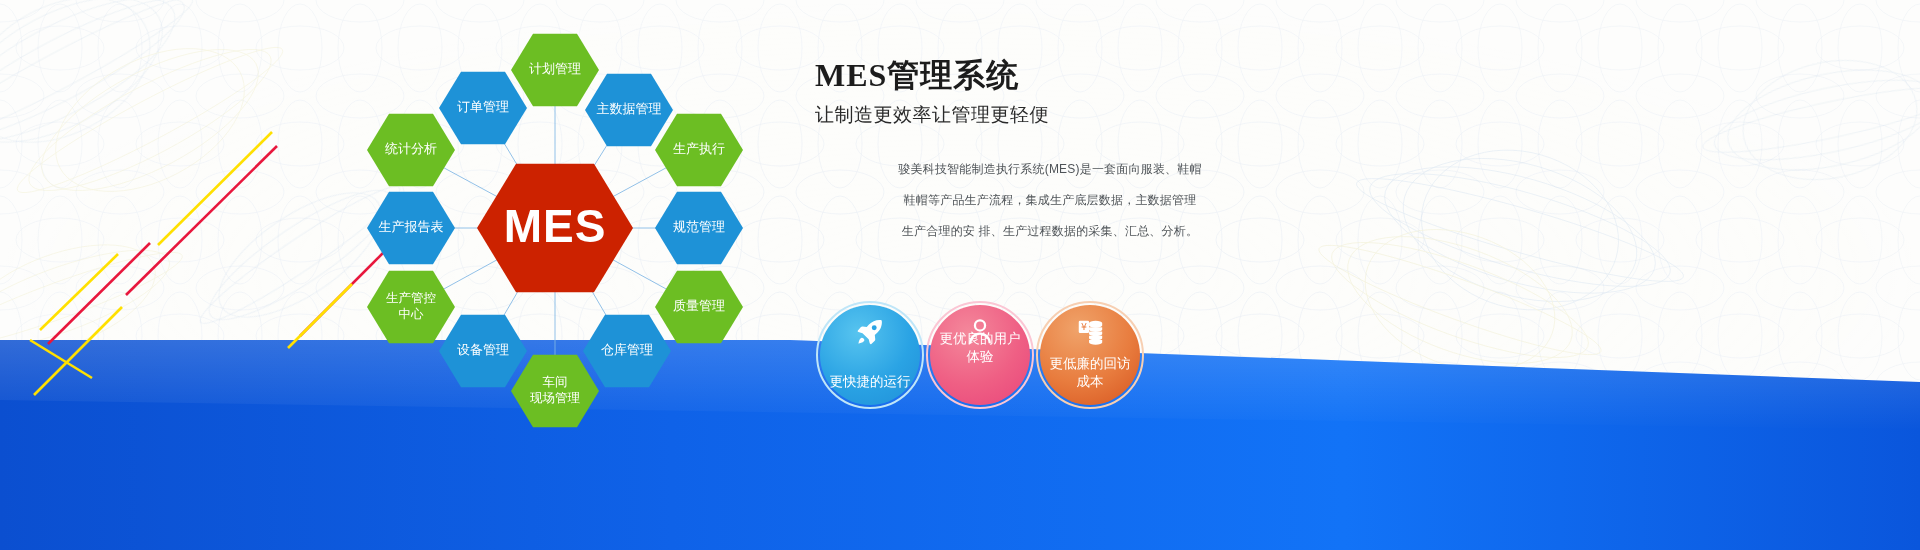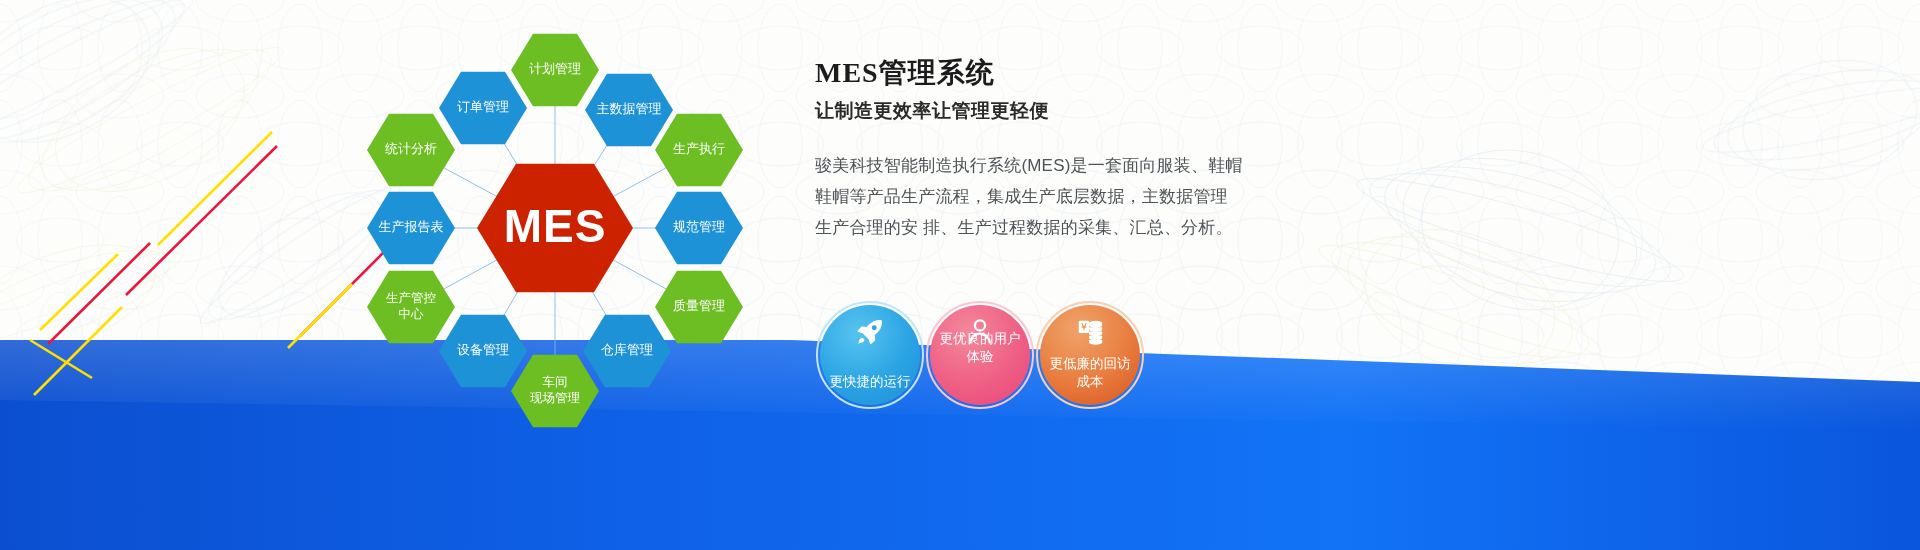--- a/index.html
+++ b/index.html
@@ -21,23 +21,23 @@
 
   
   .hex-cluster{position:absolute;left:330px;top:10px;width:470px;height:440px;}
   .hex-cluster svg{display:block;width:470px;height:440px;}
   .hex-label{font-family:"Liberation Sans","DejaVu Sans",sans-serif;fill:#ffffff;font-size:13px;text-anchor:middle;dominant-baseline:middle;}
   .hex-label.small{font-size:12.5px;}
   .hex-center-label{font-family:"Liberation Sans","DejaVu Sans",sans-serif;fill:#ffffff;font-size:46px;font-weight:bold;text-anchor:middle;dominant-baseline:middle;letter-spacing:1px;}
 
   
   .content{position:absolute;left:815px;top:58px;width:470px;}
-  .title{font-family:"Liberation Serif","DejaVu Serif",serif;font-weight:bold;font-size:28px;color:#1c1c1c;letter-spacing:1px;line-height:1.1;margin:0;}
-  .subtitle{font-size:19px;color:#2a2a2a;margin:9px 0 0 0;letter-spacing:.5px;font-weight:700;}
-  .paragraph{margin:26px 0 0 0;font-size:17px;line-height:31px;color:#4e5357;letter-spacing:.2px;}
+  .title{font-family:"Liberation Serif","DejaVu Serif",serif;font-weight:bold;font-size:32px;color:#1c1c1c;letter-spacing:1px;line-height:1.1;margin:0;}
+  .subtitle{font-size:19px;color:#2a2a2a;margin:9px 0 0 0;letter-spacing:.5px;font-weight:400;}
+  .paragraph{margin:26px 0 0 0;font-size:12px;line-height:31px;color:#4e5357;letter-spacing:.2px;text-align:center;}
   .paragraph p{margin:0;white-space:nowrap;}
 
   
   .badges{position:absolute;left:820px;top:305px;width:440px;height:110px;display:flex;gap:10px;}
   .badge{position:relative;width:100px;height:100px;border-radius:50%;display:flex;flex-direction:column;align-items:center;justify-content:flex-end;
          box-sizing:border-box;padding-bottom:14px;color:#fff;}
   .badge .ring{position:absolute;left:-4px;top:-4px;width:108px;height:108px;border-radius:50%;border:2px solid rgba(255,255,255,.95);box-sizing:border-box;}
   .badge .bicon{position:absolute;top:11px;left:0;width:100px;height:32px;display:flex;align-items:center;justify-content:center;}
   .badge .bicon svg{display:block;}
   .badge .btext{position:relative;z-index:2;font-size:13.5px;line-height:18px;text-align:center;width:92px;}

